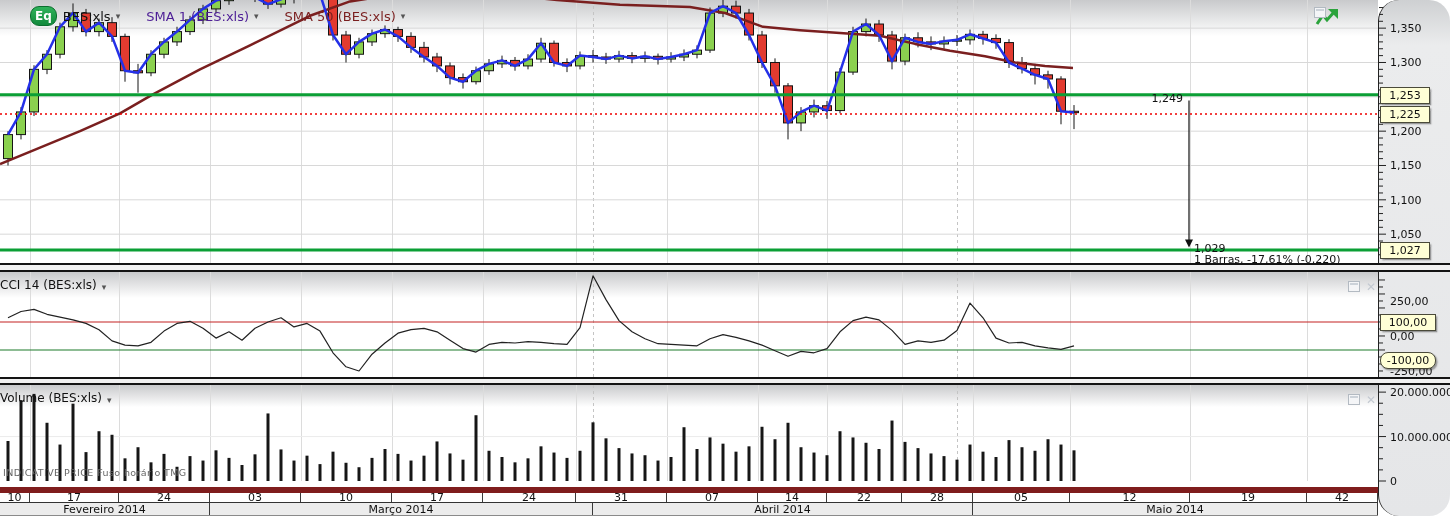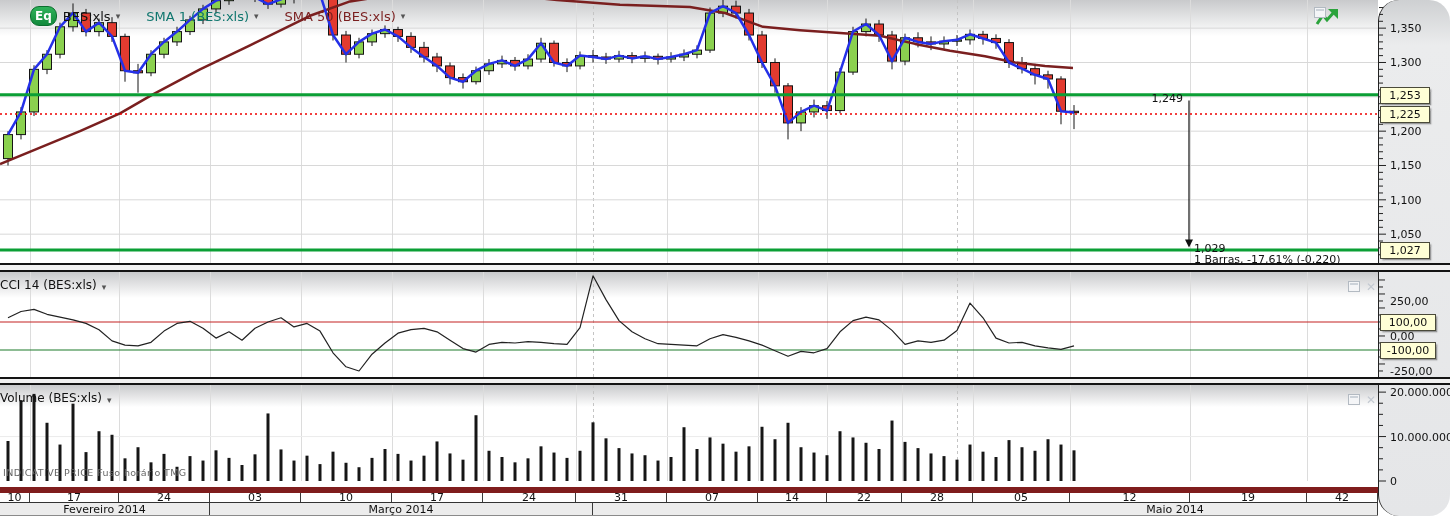--- a/index.html
+++ b/index.html
@@ -16,21 +16,21 @@
            border-top:2px solid #141414;border-bottom:2px solid #141414;box-sizing:border-box;}
   #div1{top:263px;height:9px;}
   #div2{top:377px;height:8px;}
   
   .legend{position:absolute;left:30px;top:6px;display:flex;align-items:center;font-size:13px;z-index:5;}
   .eqbadge{display:inline-block;background:linear-gradient(180deg,#2fb25a,#128a3c);color:#fff;
            font-weight:bold;font-size:12px;padding:2px 4px;border:1px solid #0b6e2e;border-radius:9px;
            margin-right:6px;}
   .leg-item{display:inline-flex;align-items:center;margin-right:26px;cursor:pointer;white-space:nowrap;}
   .caret{font-size:9px;color:#555;margin-left:5px;}
-  .sma1-lab{color:#0f766e;}
+  .sma1-lab{color:#4c1d95;}
   .sma50-lab{color:#7a1f1f;}
   .phdr{position:absolute;left:0;top:6px;font-size:12px;display:flex;align-items:flex-end;z-index:5;}
   .mini{position:absolute;left:1348px;top:9px;display:flex;align-items:center;gap:6px;z-index:5;}
   .icon-restore{display:inline-block;width:10px;height:9px;border:1px solid #b3bac2;background:#f4f5f7;position:relative;}
   .icon-restore::before{content:"";position:absolute;left:1px;top:1px;right:1px;height:2px;background:#ccd2d9;}
   .mini-x{color:#c3c9d1;font-size:12px;font-weight:bold;line-height:10px;}
   .tr-icons{position:absolute;left:1314px;top:7px;display:flex;align-items:center;gap:12px;z-index:5;}
   
   #axiscol{position:absolute;left:1378px;top:0;width:72px;height:516px;
            background:linear-gradient(180deg,#ced0d2 0,#ebeced 45px,#e5e6e8 100%);
@@ -632,23 +632,24 @@
       <div class="wcell" style="left: 827px; width: 75px;">22</div>
       <div class="wcell" style="left: 902px; width: 71px;">28</div>
       <div class="wcell" style="left: 973px; width: 97px;">05</div>
       <div class="wcell" style="left: 1070px; width: 120px;">12</div>
       <div class="wcell" style="left: 1190px; width: 117px;">19</div>
       <div class="wcell" style="left: 1307px; width: 71px;">42</div>
     </div>
   <div id="monthrow">
       <div class="mcell" style="left: 0px; width: 210px;">Fevereiro 2014</div>
       <div class="mcell" style="left: 210px; width: 383px;">Março 2014</div>
+      <div class="mcell" style="left: 593px; width: 380px;">Abril 2014</div>
       <div class="mcell" style="left: 973px; width: 405px;">Maio 2014</div>
     </div>
 
   <div id="badges">
       <div class="badge" style="top: 87px; width: 48px;">1,253</div>
       <div class="badge" style="top: 106px; width: 48px;">1,225</div>
       <div class="badge" style="top: 242px; width: 48px;">1,027</div>
       <div class="badge" style="top: 314px; width: 54px;">100,00</div>
-      <div class="badge" style="top: 342px; width: 54px;">-100,00</div>
+      <div class="badge" style="top: 352px; width: 54px; border-radius: 8px;">-100,00</div>
     </div>
 </div>
 
 </body></html>

